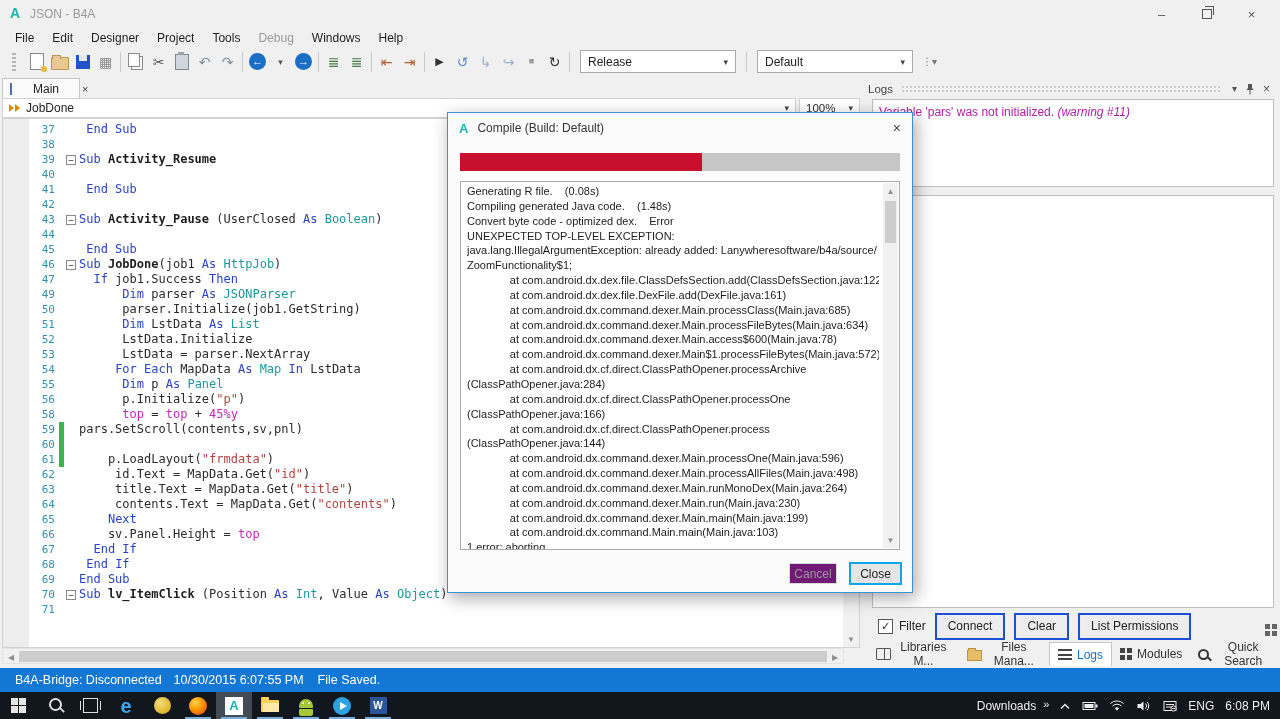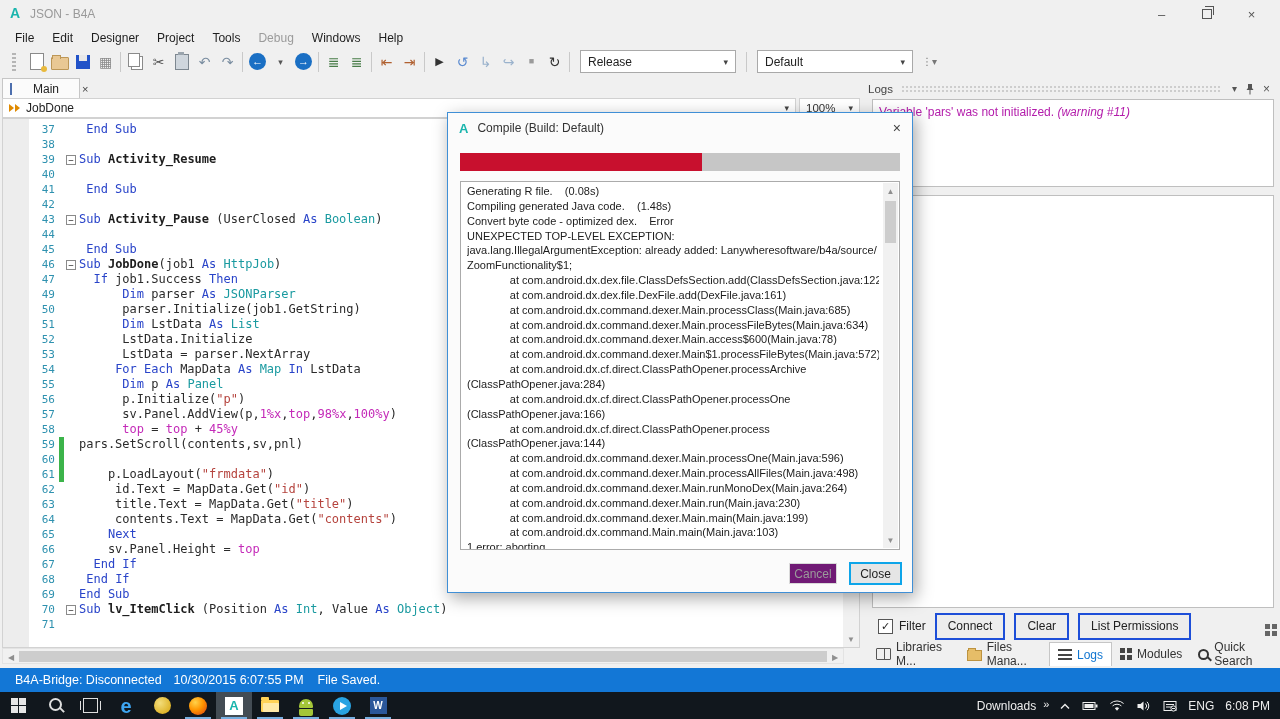--- a/index.html
+++ b/index.html
@@ -82,21 +82,21 @@
   #logs-dots{flex:1;height:8px;margin:0 8px;background-image:radial-gradient(#cdcdcd 1px,transparent 1px);background-size:4px 4px;}
   .hd-ic{margin:0 4px;color:#555;font-size:10px;display:flex;align-items:center;}
   #logs-box1{left:872px;top:99px;width:402px;height:88px;background:#fff;border:1px solid #bfbfbf;box-sizing:border-box;padding:5px 6px;font-size:12px;color:#b31cab;}
   #logs-box1 em{font-style:italic;}
   #logs-box2{left:872px;top:195px;width:402px;height:413px;background:#fff;border:1px solid #bfbfbf;box-sizing:border-box;}
   #filter-row{left:868px;top:612px;width:412px;height:28px;display:flex;align-items:center;gap:9px;padding-left:10px;box-sizing:border-box;}
   .cbx{width:13px;height:13px;background:#fff;border:1px solid #555;font-size:11px;line-height:12px;text-align:center;color:#222;}
   #filter-label{font-size:12px;color:#222;margin-left:-3px;}
   .btn{height:23px;padding:0 11px;background:#ededed;border:2px solid #1d4ed8;font-size:12px;color:#222;display:flex;align-items:center;}
   .grid-icon{margin-left:auto;margin-right:10px;width:5px;height:5px;background:#666;box-shadow:7px 0 #666,0 7px #666,7px 7px #666;}
-  #side-tabs{left:868px;top:642px;width:412px;height:24px;display:flex;align-items:center;font-size:12px;color:#333;}
+  #side-tabs{left:868px;top:642px;width:412px;height:24px;display:flex;align-items:center;font-size:12px;color:#333;text-align:center;}
   .stab{display:flex;align-items:center;gap:5px;padding:0 8px;height:24px;box-sizing:border-box;}
   .stab.sel{background:#fff;border:1px solid #c6c6c6;border-bottom:none;color:#1075d0;}
   .sti{flex:none;display:inline-block;}
   .sti-book{width:13px;height:10px;border:1px solid #555;border-radius:1px;position:relative;}
   .sti-book::before{content:"";position:absolute;left:50%;top:0;bottom:0;width:1px;background:#555;}
   .sti-folder{width:13px;height:9px;background:#e6bd68;border:1px solid #bd9340;position:relative;margin-top:2px;}
   .sti-folder::before{content:"";position:absolute;left:0;top:-3px;width:6px;height:2px;background:#e6bd68;border:1px solid #bd9340;border-bottom:none;}
   .sti-log-lines{width:14px;height:11px;background:repeating-linear-gradient(to bottom,#444 0 2px,transparent 2px 4.5px);}
   .sti-modules{width:5px;height:5px;background:#444;box-shadow:7px 0 #444,0 7px #444,7px 7px #444;margin-right:7px;margin-bottom:7px;}
   .sti-search{width:7px;height:7px;border:2px solid #333;border-radius:50%;position:relative;}
@@ -412,26 +412,20 @@
         <span class="fold"></span>
         <span class="codetxt"><span class="sy-d">      </span><span class="sy-k">Dim</span><span class="sy-d"> p </span><span class="sy-k">As </span><span class="sy-t">Panel</span></span>
       </div>
       <div class="cl">
         <span class="ln">56</span>
         <span class="mk"></span>
         <span class="fold"></span>
         <span class="codetxt"><span class="sy-d">      p.Initialize(</span><span class="sy-s">"p"</span><span class="sy-d">)</span></span>
       </div>
       <div class="cl">
-        <span class="ln">57</span>
-        <span class="mk"></span>
-        <span class="fold"></span>
-        <span class="codetxt"><span class="sy-d">      sv.Panel.AddView(p,</span><span class="sy-g">1%x</span><span class="sy-d">,</span><span class="sy-g">top</span><span class="sy-d">,</span><span class="sy-g">98%x</span><span class="sy-d">,</span><span class="sy-g">100%y</span><span class="sy-d">)</span></span>
-      </div>
-      <div class="cl">
         <span class="ln">58</span>
         <span class="mk"></span>
         <span class="fold"></span>
         <span class="codetxt"><span class="sy-d">      </span><span class="sy-g">top</span><span class="sy-d"> = </span><span class="sy-g">top</span><span class="sy-d"> + </span><span class="sy-g">45%y</span></span>
       </div>
       <div class="cl">
         <span class="ln">59</span>
         <span class="mk on"></span>
         <span class="fold"></span>
         <span class="codetxt"><span class="sy-d">pars.SetScroll(contents,sv,pnl)</span></span>

